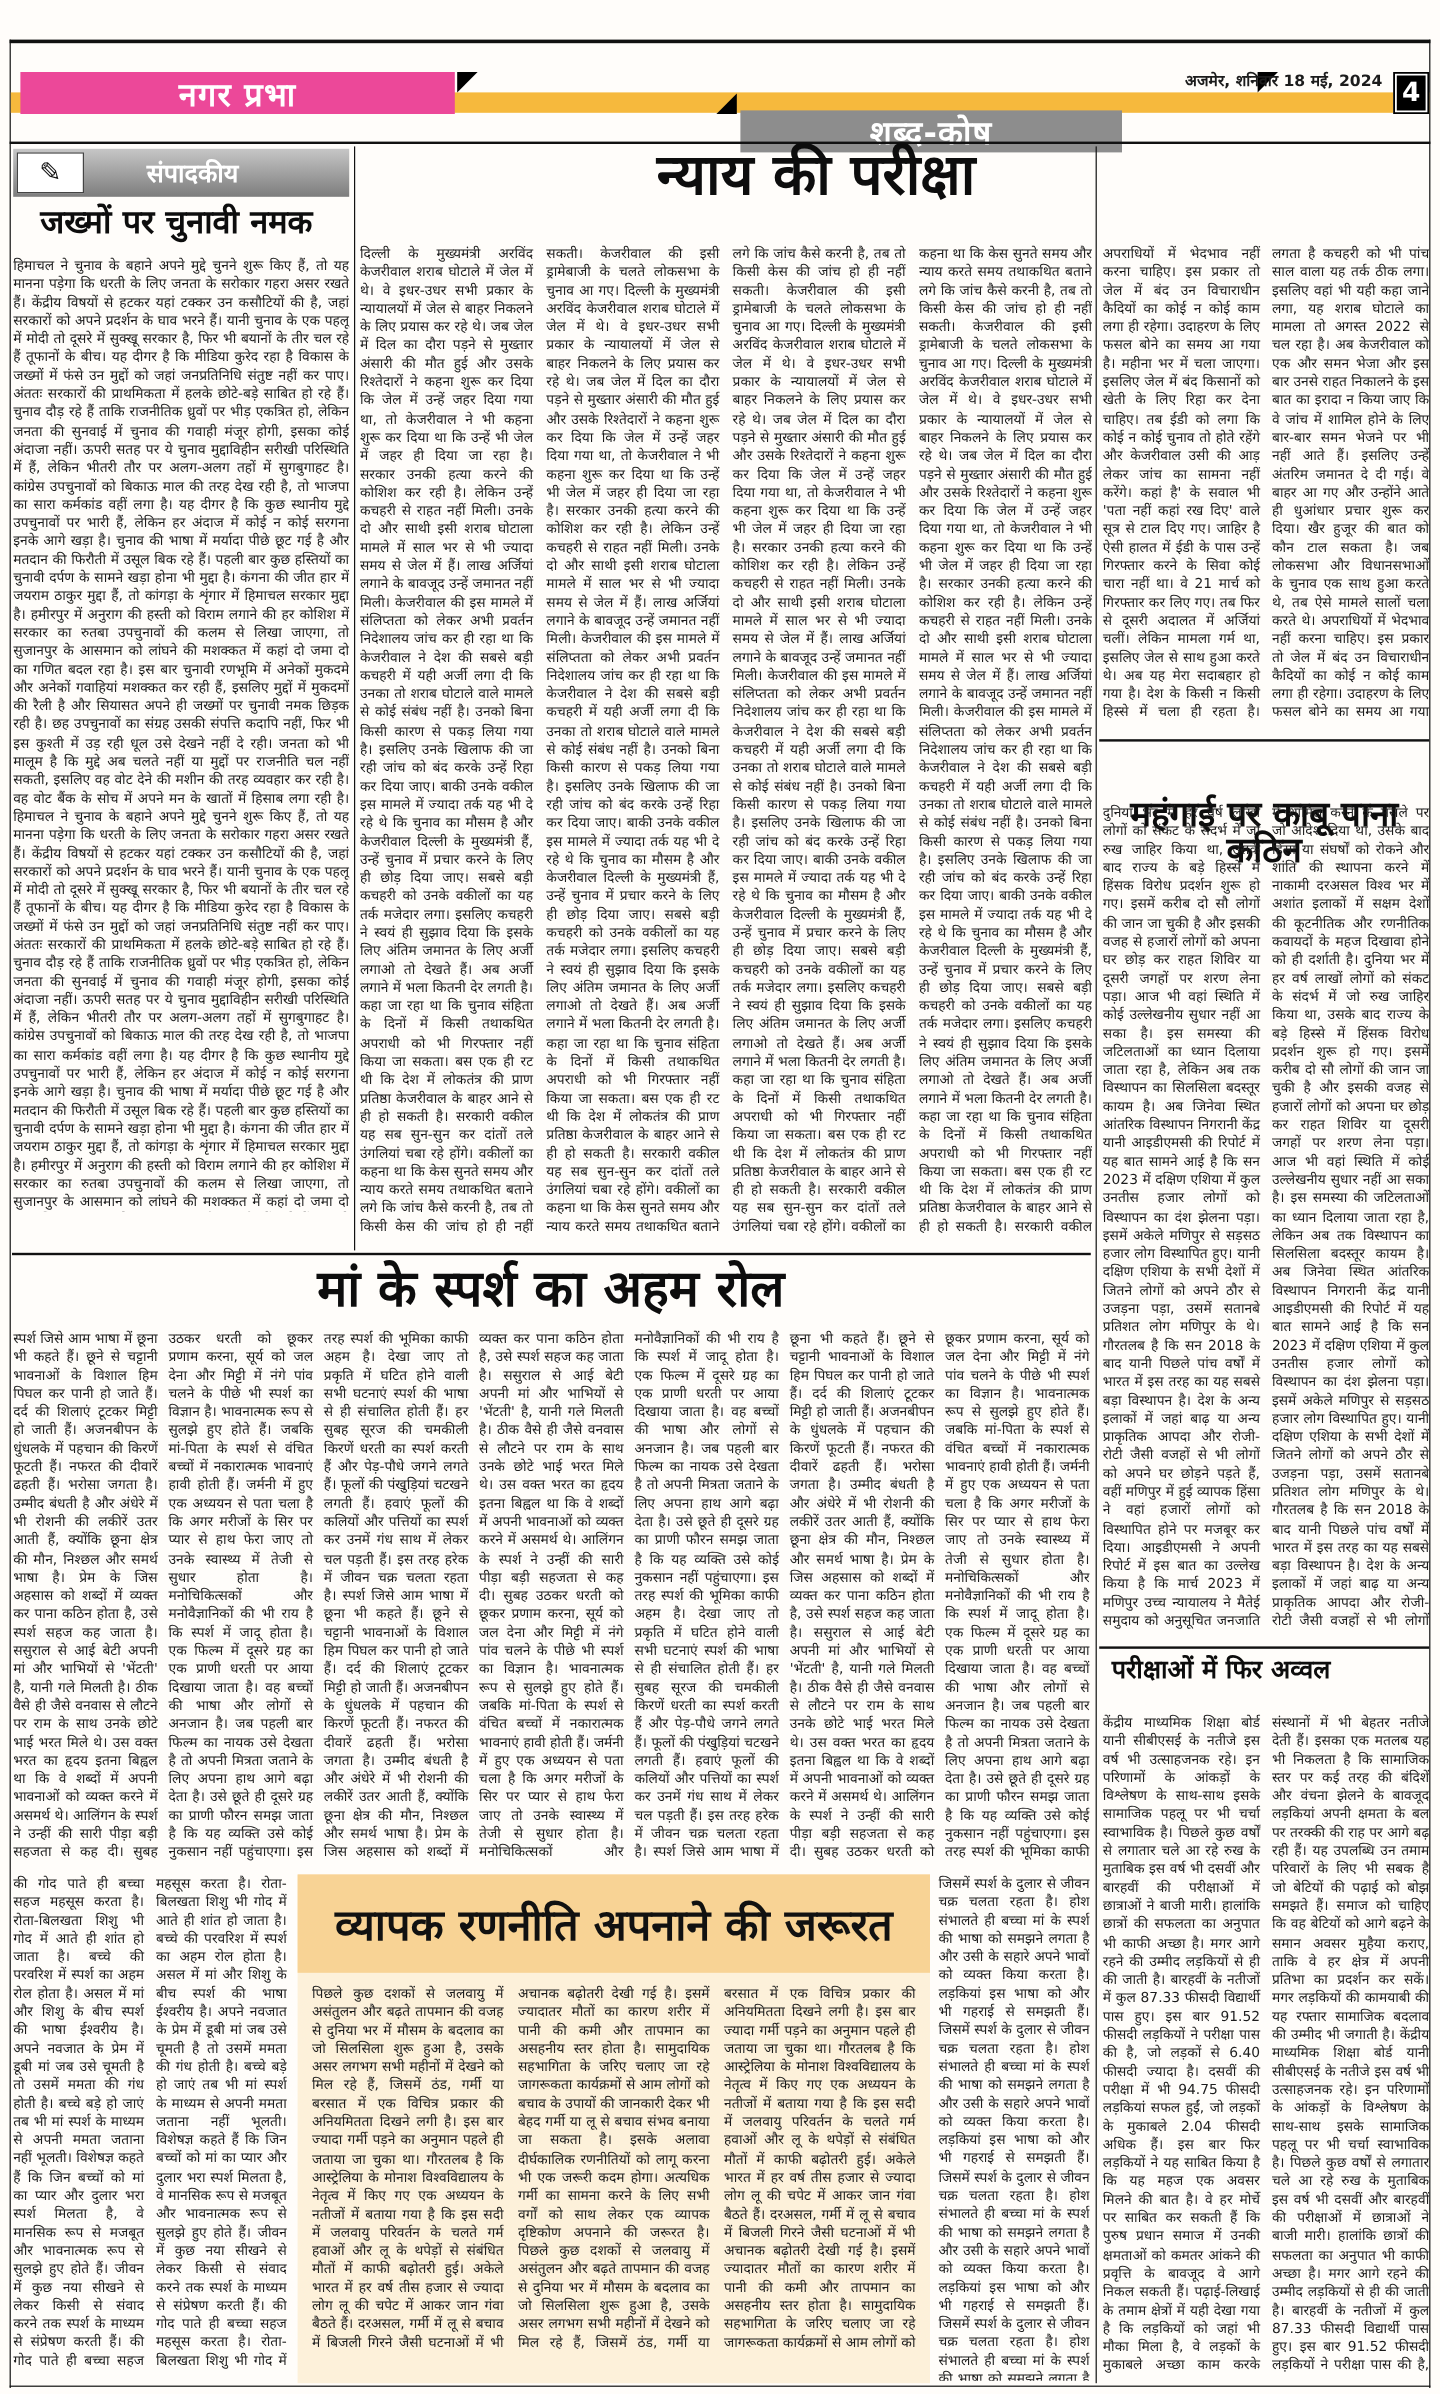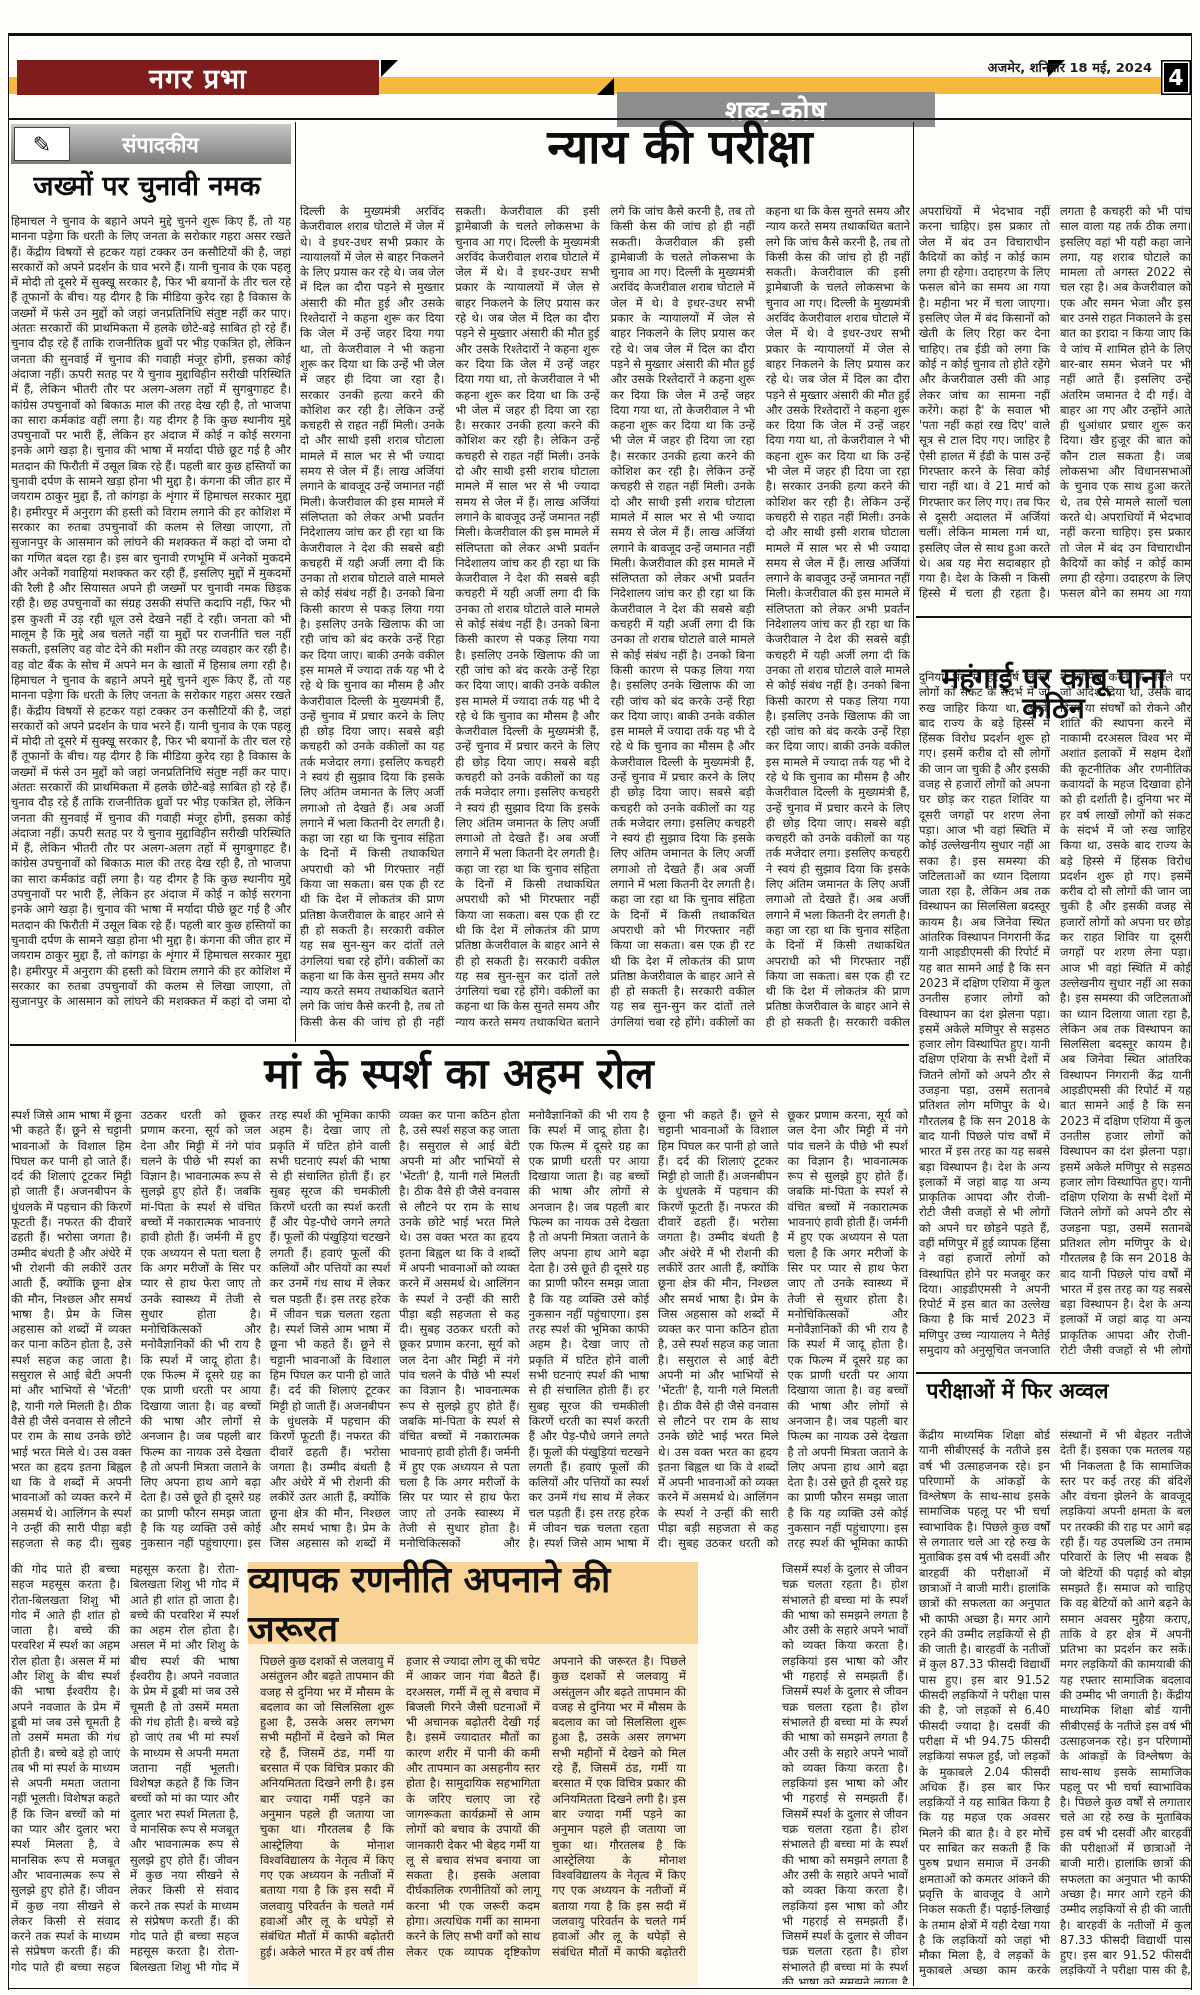--- a/index.html
+++ b/index.html
@@ -39,21 +39,21 @@
 
 <div class="page">
 
   <div class="hline" style="left:8px;top:33px;width:1184px;height:3px;"></div>
   <div class="vline" style="left:8px;top:33px;width:1px;height:1957px;"></div>
   <div class="vline" style="left:1191px;top:33px;width:1px;height:1957px;"></div>
   <div class="hline" style="left:8px;top:1988px;width:1184px;height:1px;"></div>
 
   <div>
     <div class="band-yellow" style="left:9px;top:77px;width:1182px;height:17px;background:#f6b93d;"></div>
-    <div class="mast-box" style="left:17px;top:60px;width:362px;height:35px;background:#7f1d1d;font-size:27px;">
+    <div class="mast-box" style="left:17px;top:60px;width:362px;height:35px;background:#ec4899;font-size:27px;">
       <span>नगर प्रभा</span>
     </div>
     <div class="mast-box" style="left:617px;top:60px;width:318px;height:35px;background:#8d8d8d;font-size:27px;margin-top:32px;">
       <span>शब्द-कोष</span>
     </div>
     <div class="tri" style="left:381px;top:60px;border-top:17px solid #000;border-right:17px solid transparent;"></div>
     <div class="tri" style="left:597px;top:78px;border-bottom:17px solid #000;border-left:17px solid transparent;"></div>
     <div class="tri" style="left:1048px;top:60px;border-top:17px solid #000;border-right:17px solid transparent;"></div>
     <div class="dateline" style="right:48px;top:58px;">
       <span>अजमेर, शनिवार 18 मई, 2024</span>
@@ -96,20 +96,20 @@
   </div>
 
   <div>
     <div class="hline" style="left:10px;top:1044px;width:899px;height:2px;"></div>
     <div class="headline" style="left:10px;top:1052px;width:898px;font-size:42px;">मां के स्पर्श का अहम रोल</div>
     <div class="bodytxt cols7" style="left:11px;top:1108px;width:897px;height:448px;">स्पर्श जिसे आम भाषा में छूना भी कहते हैं। छूने से चट्टानी भावनाओं के विशाल हिम पिघल कर पानी हो जाते हैं। दर्द की शिलाएं टूटकर मिट्टी हो जाती हैं। अजनबीपन के धुंधलके में पहचान की किरणें फूटती हैं। नफरत की दीवारें ढहती हैं। भरोसा जगता है। उम्मीद बंधती है और अंधेरे में भी रोशनी की लकीरें उतर आती हैं, क्योंकि छूना क्षेत्र की मौन, निश्छल और समर्थ भाषा है। प्रेम के जिस अहसास को शब्दों में व्यक्त कर पाना कठिन होता है, उसे स्पर्श सहज कह जाता है। ससुराल से आई बेटी अपनी मां और भाभियों से 'भेंटती' है, यानी गले मिलती है। ठीक वैसे ही जैसे वनवास से लौटने पर राम के साथ उनके छोटे भाई भरत मिले थे। उस वक्त भरत का हृदय इतना बिह्वल था कि वे शब्दों में अपनी भावनाओं को व्यक्त करने में असमर्थ थे। आलिंगन के स्पर्श ने उन्हीं की सारी पीड़ा बड़ी सहजता से कह दी। सुबह उठकर धरती को छूकर प्रणाम करना, सूर्य को जल देना और मिट्टी में नंगे पांव चलने के पीछे भी स्पर्श का विज्ञान है। भावनात्मक रूप से सुलझे हुए होते हैं। जबकि मां-पिता के स्पर्श से वंचित बच्चों में नकारात्मक भावनाएं हावी होती हैं। जर्मनी में हुए एक अध्ययन से पता चला है कि अगर मरीजों के सिर पर प्यार से हाथ फेरा जाए तो उनके स्वास्थ्य में तेजी से सुधार होता है। मनोचिकित्सकों और मनोवैज्ञानिकों की भी राय है कि स्पर्श में जादू होता है। एक फिल्म में दूसरे ग्रह का एक प्राणी धरती पर आया दिखाया जाता है। वह बच्चों की भाषा और लोगों से अनजान है। जब पहली बार फिल्म का नायक उसे देखता है तो अपनी मित्रता जताने के लिए अपना हाथ आगे बढ़ा देता है। उसे छूते ही दूसरे ग्रह का प्राणी फौरन समझ जाता है कि यह व्यक्ति उसे कोई नुकसान नहीं पहुंचाएगा। इस तरह स्पर्श की भूमिका काफी अहम है। देखा जाए तो प्रकृति में घटित होने वाली सभी घटनाएं स्पर्श की भाषा से ही संचालित होती हैं। हर सुबह सूरज की चमकीली किरणें धरती का स्पर्श करती हैं और पेड़-पौधे जगने लगते हैं। फूलों की पंखुड़ियां चटखने लगती हैं। हवाएं फूलों की कलियों और पत्तियों का स्पर्श कर उनमें गंध साथ में लेकर चल पड़ती हैं। इस तरह हरेक में जीवन चक्र चलता रहता है। स्पर्श जिसे आम भाषा में छूना भी कहते हैं। छूने से चट्टानी भावनाओं के विशाल हिम पिघल कर पानी हो जाते हैं। दर्द की शिलाएं टूटकर मिट्टी हो जाती हैं। अजनबीपन के धुंधलके में पहचान की किरणें फूटती हैं। नफरत की दीवारें ढहती हैं। भरोसा जगता है। उम्मीद बंधती है और अंधेरे में भी रोशनी की लकीरें उतर आती हैं, क्योंकि छूना क्षेत्र की मौन, निश्छल और समर्थ भाषा है। प्रेम के जिस अहसास को शब्दों में व्यक्त कर पाना कठिन होता है, उसे स्पर्श सहज कह जाता है। ससुराल से आई बेटी अपनी मां और भाभियों से 'भेंटती' है, यानी गले मिलती है। ठीक वैसे ही जैसे वनवास से लौटने पर राम के साथ उनके छोटे भाई भरत मिले थे। उस वक्त भरत का हृदय इतना बिह्वल था कि वे शब्दों में अपनी भावनाओं को व्यक्त करने में असमर्थ थे। आलिंगन के स्पर्श ने उन्हीं की सारी पीड़ा बड़ी सहजता से कह दी। सुबह उठकर धरती को छूकर प्रणाम करना, सूर्य को जल देना और मिट्टी में नंगे पांव चलने के पीछे भी स्पर्श का विज्ञान है। भावनात्मक रूप से सुलझे हुए होते हैं। जबकि मां-पिता के स्पर्श से वंचित बच्चों में नकारात्मक भावनाएं हावी होती हैं। जर्मनी में हुए एक अध्ययन से पता चला है कि अगर मरीजों के सिर पर प्यार से हाथ फेरा जाए तो उनके स्वास्थ्य में तेजी से सुधार होता है। मनोचिकित्सकों और मनोवैज्ञानिकों की भी राय है कि स्पर्श में जादू होता है। एक फिल्म में दूसरे ग्रह का एक प्राणी धरती पर आया दिखाया जाता है। वह बच्चों की भाषा और लोगों से अनजान है। जब पहली बार फिल्म का नायक उसे देखता है तो अपनी मित्रता जताने के लिए अपना हाथ आगे बढ़ा देता है। उसे छूते ही दूसरे ग्रह का प्राणी फौरन समझ जाता है कि यह व्यक्ति उसे कोई नुकसान नहीं पहुंचाएगा। इस तरह स्पर्श की भूमिका काफी अहम है। देखा जाए तो प्रकृति में घटित होने वाली सभी घटनाएं स्पर्श की भाषा से ही संचालित होती हैं। हर सुबह सूरज की चमकीली किरणें धरती का स्पर्श करती हैं और पेड़-पौधे जगने लगते हैं। फूलों की पंखुड़ियां चटखने लगती हैं। हवाएं फूलों की कलियों और पत्तियों का स्पर्श कर उनमें गंध साथ में लेकर चल पड़ती हैं। इस तरह हरेक में जीवन चक्र चलता रहता है। स्पर्श जिसे आम भाषा में छूना भी कहते हैं। छूने से चट्टानी भावनाओं के विशाल हिम पिघल कर पानी हो जाते हैं। दर्द की शिलाएं टूटकर मिट्टी हो जाती हैं। अजनबीपन के धुंधलके में पहचान की किरणें फूटती हैं। नफरत की दीवारें ढहती हैं। भरोसा जगता है। उम्मीद बंधती है और अंधेरे में भी रोशनी की लकीरें उतर आती हैं, क्योंकि छूना क्षेत्र की मौन, निश्छल और समर्थ भाषा है। प्रेम के जिस अहसास को शब्दों में व्यक्त कर पाना कठिन होता है, उसे स्पर्श सहज कह जाता है। ससुराल से आई बेटी अपनी मां और भाभियों से 'भेंटती' है, यानी गले मिलती है। ठीक वैसे ही जैसे वनवास से लौटने पर राम के साथ उनके छोटे भाई भरत मिले थे। उस वक्त भरत का हृदय इतना बिह्वल था कि वे शब्दों में अपनी भावनाओं को व्यक्त करने में असमर्थ थे। आलिंगन के स्पर्श ने उन्हीं की सारी पीड़ा बड़ी सहजता से कह दी। सुबह उठकर धरती को छूकर प्रणाम करना, सूर्य को जल देना और मिट्टी में नंगे पांव चलने के पीछे भी स्पर्श का विज्ञान है। भावनात्मक रूप से सुलझे हुए होते हैं। जबकि मां-पिता के स्पर्श से वंचित बच्चों में नकारात्मक भावनाएं हावी होती हैं। जर्मनी में हुए एक अध्ययन से पता चला है कि अगर मरीजों के सिर पर प्यार से हाथ फेरा जाए तो उनके स्वास्थ्य में तेजी से सुधार होता है। मनोचिकित्सकों और मनोवैज्ञानिकों की भी राय है कि स्पर्श में जादू होता है। एक फिल्म में दूसरे ग्रह का एक प्राणी धरती पर आया दिखाया जाता है। वह बच्चों की भाषा और लोगों से अनजान है। जब पहली बार फिल्म का नायक उसे देखता है तो अपनी मित्रता जताने के लिए अपना हाथ आगे बढ़ा देता है। उसे छूते ही दूसरे ग्रह का प्राणी फौरन समझ जाता है कि यह व्यक्ति उसे कोई नुकसान नहीं पहुंचाएगा। इस तरह स्पर्श की भूमिका काफी अहम है। देखा जाए तो प्रकृति में घटित होने वाली सभी घटनाएं स्पर्श की भाषा से ही संचालित होती हैं। हर सुबह सूरज की चमकीली किरणें धरती का स्पर्श करती हैं और पेड़-पौधे जगने लगते हैं। फूलों की पंखुड़ियां चटखने लगती हैं। हवाएं फूलों की कलियों और पत्तियों का स्पर्श कर उनमें गंध साथ में लेकर चल पड़ती हैं। इस तरह हरेक में जीवन चक्र चलता रहता है।</div>
     <div class="bodytxt cols2" style="left:11px;top:1562px;width:228px;height:422px;">की गोद पाते ही बच्चा सहज महसूस करता है। रोता-बिलखता शिशु भी गोद में आते ही शांत हो जाता है। बच्चे की परवरिश में स्पर्श का अहम रोल होता है। असल में मां और शिशु के बीच स्पर्श की भाषा ईश्वरीय है। अपने नवजात के प्रेम में डूबी मां जब उसे चूमती है तो उसमें ममता की गंध होती है। बच्चे बड़े हो जाएं तब भी मां स्पर्श के माध्यम से अपनी ममता जताना नहीं भूलती। विशेषज्ञ कहते हैं कि जिन बच्चों को मां का प्यार और दुलार भरा स्पर्श मिलता है, वे मानसिक रूप से मजबूत और भावनात्मक रूप से सुलझे हुए होते हैं। जीवन में कुछ नया सीखने से लेकर किसी से संवाद करने तक स्पर्श के माध्यम से संप्रेषण करती हैं। की गोद पाते ही बच्चा सहज महसूस करता है। रोता-बिलखता शिशु भी गोद में आते ही शांत हो जाता है। बच्चे की परवरिश में स्पर्श का अहम रोल होता है। असल में मां और शिशु के बीच स्पर्श की भाषा ईश्वरीय है। अपने नवजात के प्रेम में डूबी मां जब उसे चूमती है तो उसमें ममता की गंध होती है। बच्चे बड़े हो जाएं तब भी मां स्पर्श के माध्यम से अपनी ममता जताना नहीं भूलती। विशेषज्ञ कहते हैं कि जिन बच्चों को मां का प्यार और दुलार भरा स्पर्श मिलता है, वे मानसिक रूप से मजबूत और भावनात्मक रूप से सुलझे हुए होते हैं। जीवन में कुछ नया सीखने से लेकर किसी से संवाद करने तक स्पर्श के माध्यम से संप्रेषण करती हैं। की गोद पाते ही बच्चा सहज महसूस करता है। रोता-बिलखता शिशु भी गोद में आते ही शांत हो जाता है। बच्चे की परवरिश में स्पर्श का अहम रोल होता है। असल में मां और शिशु के बीच स्पर्श की भाषा ईश्वरीय है। अपने नवजात के प्रेम में डूबी मां जब उसे चूमती है तो उसमें ममता की गंध होती है। बच्चे बड़े हो जाएं तब भी मां स्पर्श के माध्यम से अपनी ममता जताना नहीं भूलती। विशेषज्ञ कहते हैं कि जिन बच्चों को मां का प्यार और दुलार भरा स्पर्श मिलता है, वे मानसिक रूप से मजबूत और भावनात्मक रूप से सुलझे हुए होते हैं। जीवन में कुछ नया सीखने से लेकर किसी से संवाद करने तक स्पर्श के माध्यम से संप्रेषण करती हैं।</div>
     <div class="bodytxt" style="left:782px;top:1562px;width:126px;height:422px;">जिसमें स्पर्श के दुलार से जीवन चक्र चलता रहता है। होश संभालते ही बच्चा मां के स्पर्श की भाषा को समझने लगता है और उसी के सहारे अपने भावों को व्यक्त किया करता है। लड़कियां इस भाषा को और भी गहराई से समझती हैं। जिसमें स्पर्श के दुलार से जीवन चक्र चलता रहता है। होश संभालते ही बच्चा मां के स्पर्श की भाषा को समझने लगता है और उसी के सहारे अपने भावों को व्यक्त किया करता है। लड़कियां इस भाषा को और भी गहराई से समझती हैं। जिसमें स्पर्श के दुलार से जीवन चक्र चलता रहता है। होश संभालते ही बच्चा मां के स्पर्श की भाषा को समझने लगता है और उसी के सहारे अपने भावों को व्यक्त किया करता है। लड़कियां इस भाषा को और भी गहराई से समझती हैं। जिसमें स्पर्श के दुलार से जीवन चक्र चलता रहता है। होश संभालते ही बच्चा मां के स्पर्श की भाषा को समझने लगता है और उसी के सहारे अपने भावों को व्यक्त किया करता है। लड़कियां इस भाषा को और भी गहराई से समझती हैं।</div>
   </div>
 
-  <div class="strat-box" style="left:248px;top:1562px;width:450px;height:424px;">
+  <div class="strat-box" style="left:248px;top:1562px;width:527px;height:424px;">
     <div class="strat-head" style="height:82px;">
       <span>व्यापक रणनीति अपनाने की जरूरत</span>
     </div>
     <div class="strat-body cols3" style="margin:10px 12px 0 12px;height:318px;">पिछले कुछ दशकों से जलवायु में असंतुलन और बढ़ते तापमान की वजह से दुनिया भर में मौसम के बदलाव का जो सिलसिला शुरू हुआ है, उसके असर लगभग सभी महीनों में देखने को मिल रहे हैं, जिसमें ठंड, गर्मी या बरसात में एक विचित्र प्रकार की अनियमितता दिखने लगी है। इस बार ज्यादा गर्मी पड़ने का अनुमान पहले ही जताया जा चुका था। गौरतलब है कि आस्ट्रेलिया के मोनाश विश्वविद्यालय के नेतृत्व में किए गए एक अध्ययन के नतीजों में बताया गया है कि इस सदी में जलवायु परिवर्तन के चलते गर्म हवाओं और लू के थपेड़ों से संबंधित मौतों में काफी बढ़ोतरी हुई। अकेले भारत में हर वर्ष तीस हजार से ज्यादा लोग लू की चपेट में आकर जान गंवा बैठते हैं। दरअसल, गर्मी में लू से बचाव में बिजली गिरने जैसी घटनाओं में भी अचानक बढ़ोतरी देखी गई है। इसमें ज्यादातर मौतों का कारण शरीर में पानी की कमी और तापमान का असहनीय स्तर होता है। सामुदायिक सहभागिता के जरिए चलाए जा रहे जागरूकता कार्यक्रमों से आम लोगों को बचाव के उपायों की जानकारी देकर भी बेहद गर्मी या लू से बचाव संभव बनाया जा सकता है। इसके अलावा दीर्घकालिक रणनीतियों को लागू करना भी एक जरूरी कदम होगा। अत्यधिक गर्मी का सामना करने के लिए सभी वर्गों को साथ लेकर एक व्यापक दृष्टिकोण अपनाने की जरूरत है। पिछले कुछ दशकों से जलवायु में असंतुलन और बढ़ते तापमान की वजह से दुनिया भर में मौसम के बदलाव का जो सिलसिला शुरू हुआ है, उसके असर लगभग सभी महीनों में देखने को मिल रहे हैं, जिसमें ठंड, गर्मी या बरसात में एक विचित्र प्रकार की अनियमितता दिखने लगी है। इस बार ज्यादा गर्मी पड़ने का अनुमान पहले ही जताया जा चुका था। गौरतलब है कि आस्ट्रेलिया के मोनाश विश्वविद्यालय के नेतृत्व में किए गए एक अध्ययन के नतीजों में बताया गया है कि इस सदी में जलवायु परिवर्तन के चलते गर्म हवाओं और लू के थपेड़ों से संबंधित मौतों में काफी बढ़ोतरी हुई। अकेले भारत में हर वर्ष तीस हजार से ज्यादा लोग लू की चपेट में आकर जान गंवा बैठते हैं। दरअसल, गर्मी में लू से बचाव में बिजली गिरने जैसी घटनाओं में भी अचानक बढ़ोतरी देखी गई है। इसमें ज्यादातर मौतों का कारण शरीर में पानी की कमी और तापमान का असहनीय स्तर होता है। सामुदायिक सहभागिता के जरिए चलाए जा रहे जागरूकता कार्यक्रमों से आम लोगों को बचाव के उपायों की जानकारी देकर भी बेहद गर्मी या लू से बचाव संभव बनाया जा सकता है। इसके अलावा दीर्घकालिक रणनीतियों को लागू करना भी एक जरूरी कदम होगा। अत्यधिक गर्मी का सामना करने के लिए सभी वर्गों को साथ लेकर एक व्यापक दृष्टिकोण अपनाने की जरूरत है।</div>
   </div>
 
 </div>
 
 </body></html>

